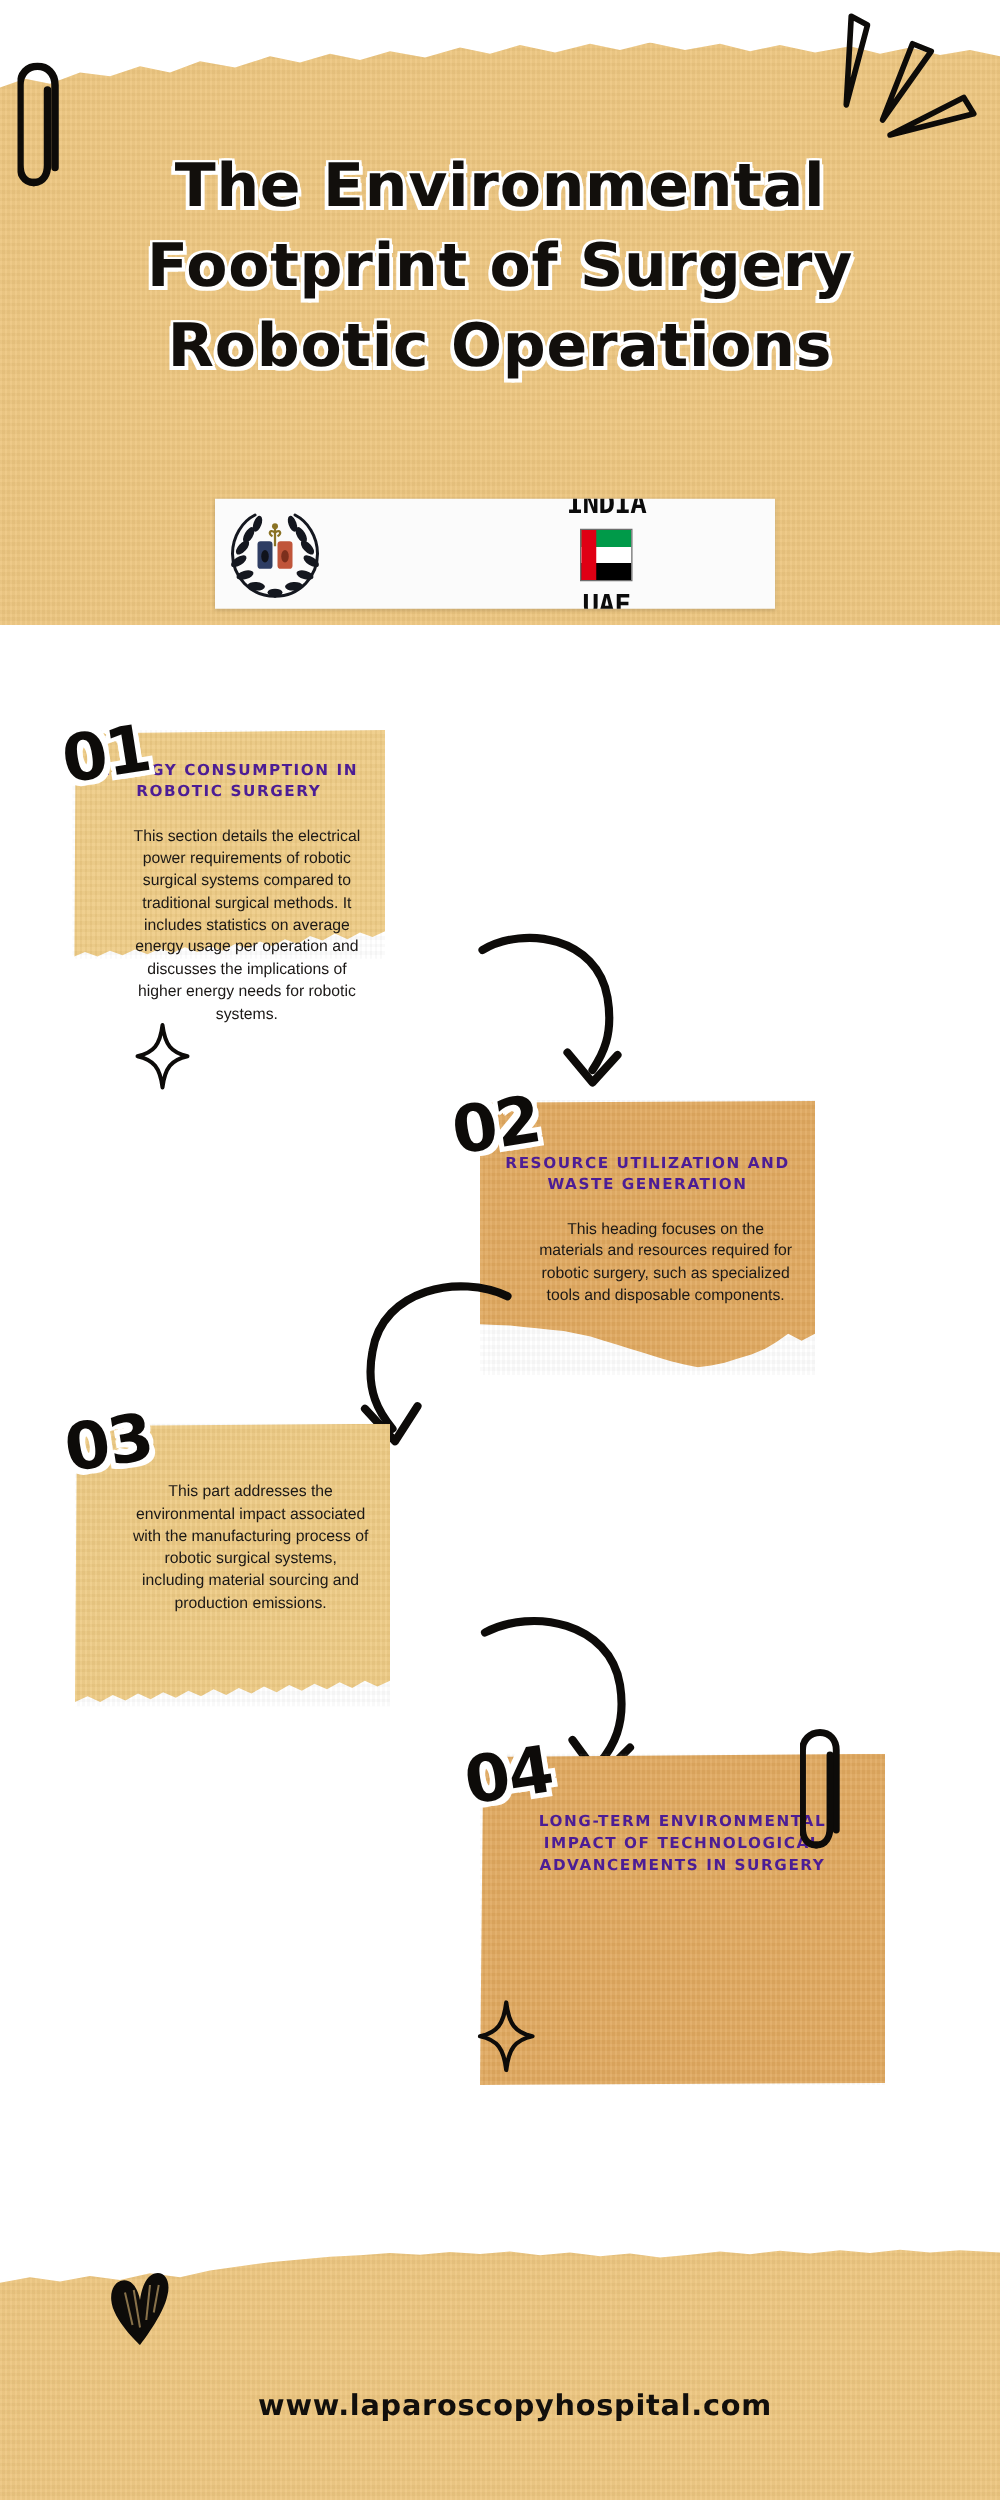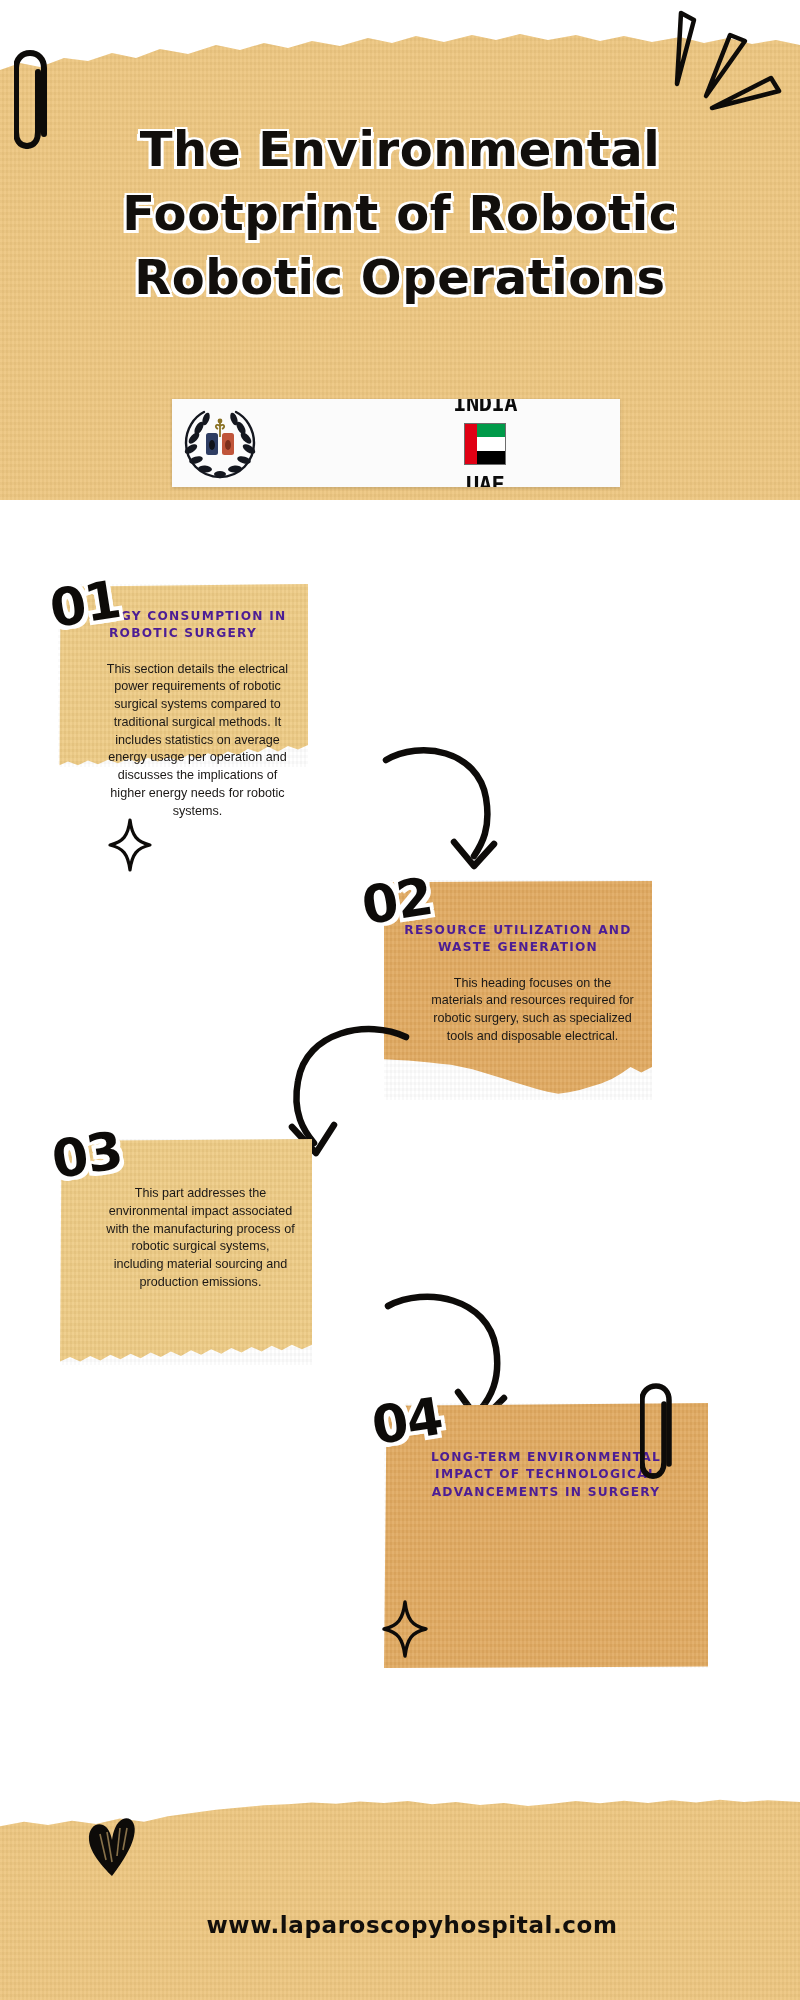--- a/index.html
+++ b/index.html
@@ -329,21 +329,21 @@
     <path name="b3" d="M123 70 L131 83 L64 100 Z" fill="none" stroke="#0d0b09" stroke-width="4.5" stroke-linejoin="round"></path>
   </svg>
 
   <svg class="deco" id="clip-top" viewBox="0 0 44 110">
     <path d="M13 96 C5 96 2 89 2 82 L2 18 C2 9 8 3 16 3 C24 3 30 9 30 18 L30 84" fill="none" stroke="#0d0b09" stroke-width="6" stroke-linecap="round"></path>
     <path d="M13 96 C21 96 24 89 24 82 L24 22" fill="none" stroke="#0d0b09" stroke-width="6" stroke-linecap="round"></path>
   </svg>
 
   <div id="title">
     <span class="tline">The Environmental</span>
-    <span class="tline">Footprint of Robotic</span>
+    <span class="tline">Footprint of Surgery</span>
     <span class="tline">Robotic Operations</span>
   </div>
 
   <div id="logo">
     <svg class="logo-crest" viewBox="0 0 84 80">
       <g fill="none" stroke="#14171f" stroke-width="2.4" stroke-linecap="round">
         <path d="M42 74 C22 74 8 58 8 40 C8 26 16 14 26 9"></path>
         <path d="M42 74 C62 74 76 58 76 40 C76 26 68 14 58 9"></path>
       </g>
       <g fill="#14171f">
@@ -398,21 +398,21 @@
   <svg class="arrow" id="arrow1" viewBox="0 0 130 138">
     <path d="M4 24 C38 4 96 14 104 62 C109 92 100 108 92 120" fill="none" stroke="#0d0b09" stroke-width="6.5" stroke-linecap="round"></path>
     <path d="M72 106 L92 130 L112 108" fill="none" stroke="#0d0b09" stroke-width="6.5" stroke-linecap="round" stroke-linejoin="round"></path>
   </svg>
 
   <div class="card" id="card2">
     <div class="card-bg"></div>
     <div class="card-tex"></div>
     <div class="card-inner">
       <div class="card-head">RESOURCE UTILIZATION AND WASTE GENERATION</div>
-      <div class="card-body">This heading focuses on the materials and resources required for robotic surgery, such as specialized tools and disposable electrical.</div>
+      <div class="card-body">This heading focuses on the materials and resources required for robotic surgery, such as specialized tools and disposable components.</div>
     </div>
   </div>
   <div class="step-num" id="num2">02</div>
 
   <svg class="arrow" id="arrow2" viewBox="0 0 140 148">
     <path d="M134 22 C96 4 34 16 26 66 C20 98 32 116 42 128" fill="none" stroke="#0d0b09" stroke-width="6.5" stroke-linecap="round"></path>
     <path d="M20 112 L44 138 L62 110" fill="none" stroke="#0d0b09" stroke-width="6.5" stroke-linecap="round" stroke-linejoin="round"></path>
   </svg>
 
   <div class="card" id="card3">

